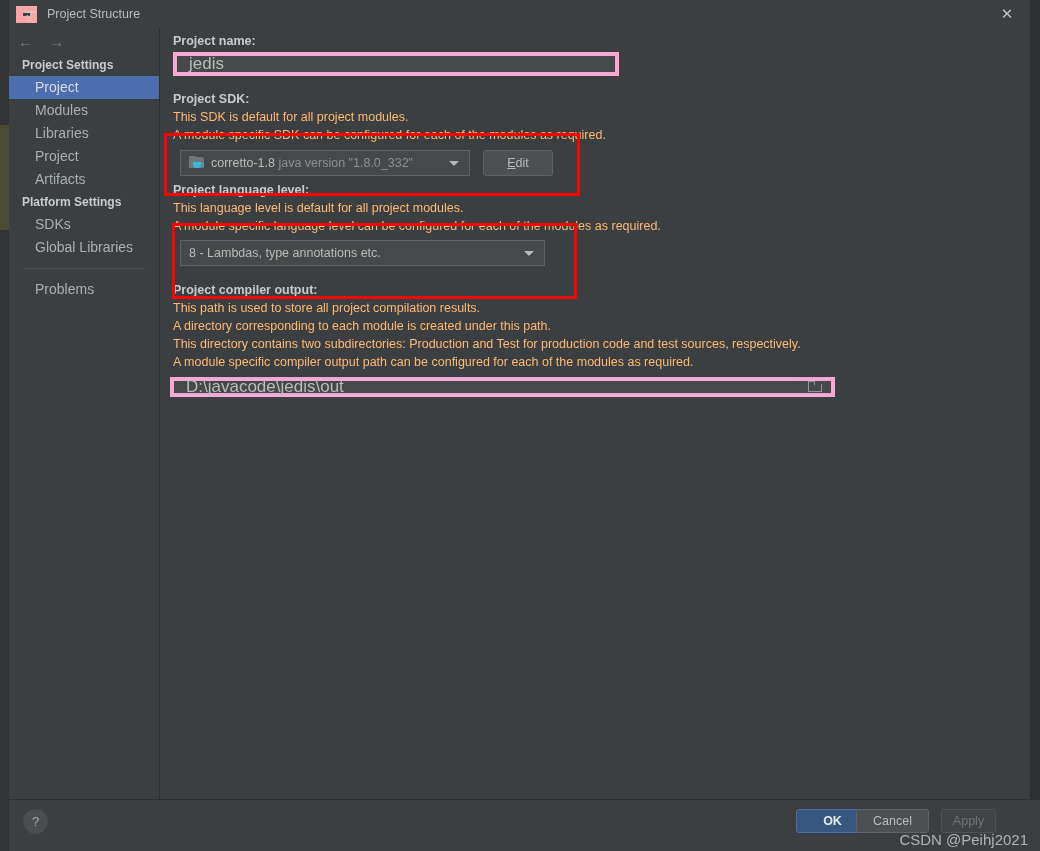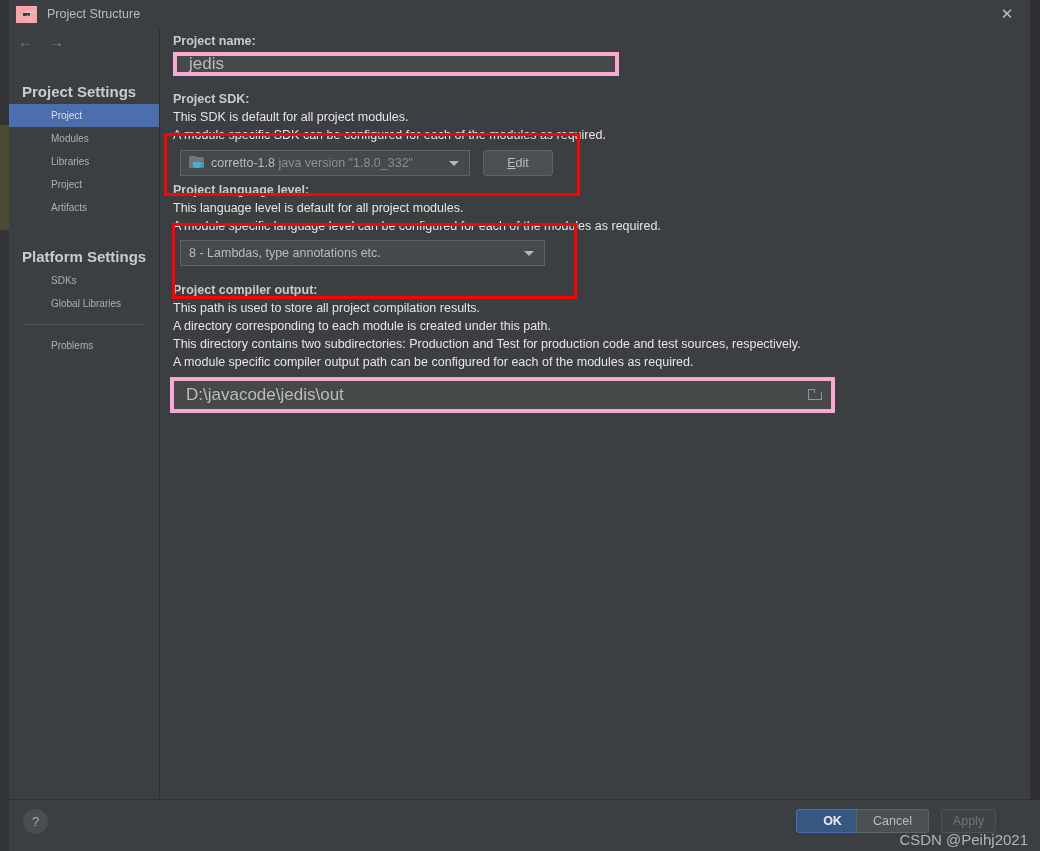--- a/index.html
+++ b/index.html
@@ -113,30 +113,29 @@
     gap: 16px;
   }
   .nav-arrow {
     color: #787d80;
     font-size: 15px;
     line-height: 15px;
     cursor: pointer;
     user-select: none;
   }
   .group-title {
-    font-size: 15px;
+    font-size: 12px;
     font-weight: bold;
     color: #c9ccce;
     padding: 4px 0 4px 13px;
-    margin-top: 25px;
   }
   .side-item {
-    font-size: 10px;
+    font-size: 14px;
     color: #a9b0b5;
-    padding: 3px 0 3px 42px;
+    padding: 3px 0 3px 26px;
     height: 17px;
     line-height: 17px;
     cursor: pointer;
   }
   .side-item.selected {
     background: #4b6eaf;
     color: #d9dde0;
   }
   .side-sep {
     height: 1px;
@@ -154,21 +153,21 @@
   .label-bold {
     position: absolute;
     font-size: 12.5px;
     font-weight: bold;
     color: #c8cbcd;
     white-space: nowrap;
   }
   .desc {
     position: absolute;
     font-size: 12.5px;
-    color: #e5e5e5;
+    color: #fdba74;
     white-space: nowrap;
   }
 
   .textfield {
     position: absolute;
     background: #45494a;
     border: 4px solid #f9a8d4;
     box-sizing: border-box;
     font-size: 17px;
     color: #bbbbbb;
@@ -430,21 +429,21 @@
       <span class="combo-text">8 - Lambdas, type annotations etc.</span>
       <span class="arrow"></span>
     </div>
 
     <div class="label-bold" style="left:12px; top:255px;">Project compiler output:</div>
     <div class="desc" style="left:12px; top:291px;">A directory corresponding to each module is created under this path.</div>
     <div class="desc" style="left:12px; top:273px;">This path is used to store all project compilation results.</div>
     <div class="desc" style="left:12px; top:309px;">This directory contains two subdirectories: Production and Test for production code and test sources, respectively.</div>
     <div class="desc" style="left:12px; top:327px;">A module specific compiler output path can be configured for each of the modules as required.</div>
 
-    <div class="textfield" style="left:9px; top:349px; width:665px; height:36px;">
+    <div class="textfield" style="left:9px; top:349px; width:665px; height:20px;">
       <span>D:\javacode\jedis\out</span>
       <span class="browse-icon">
         <span class="bt"></span>
         <span class="bf"></span>
       </span>
     </div>
 
   </div>
 
   <div class="annot" style="left:164px; top:133px; width:416px; height:63px;"></div>

